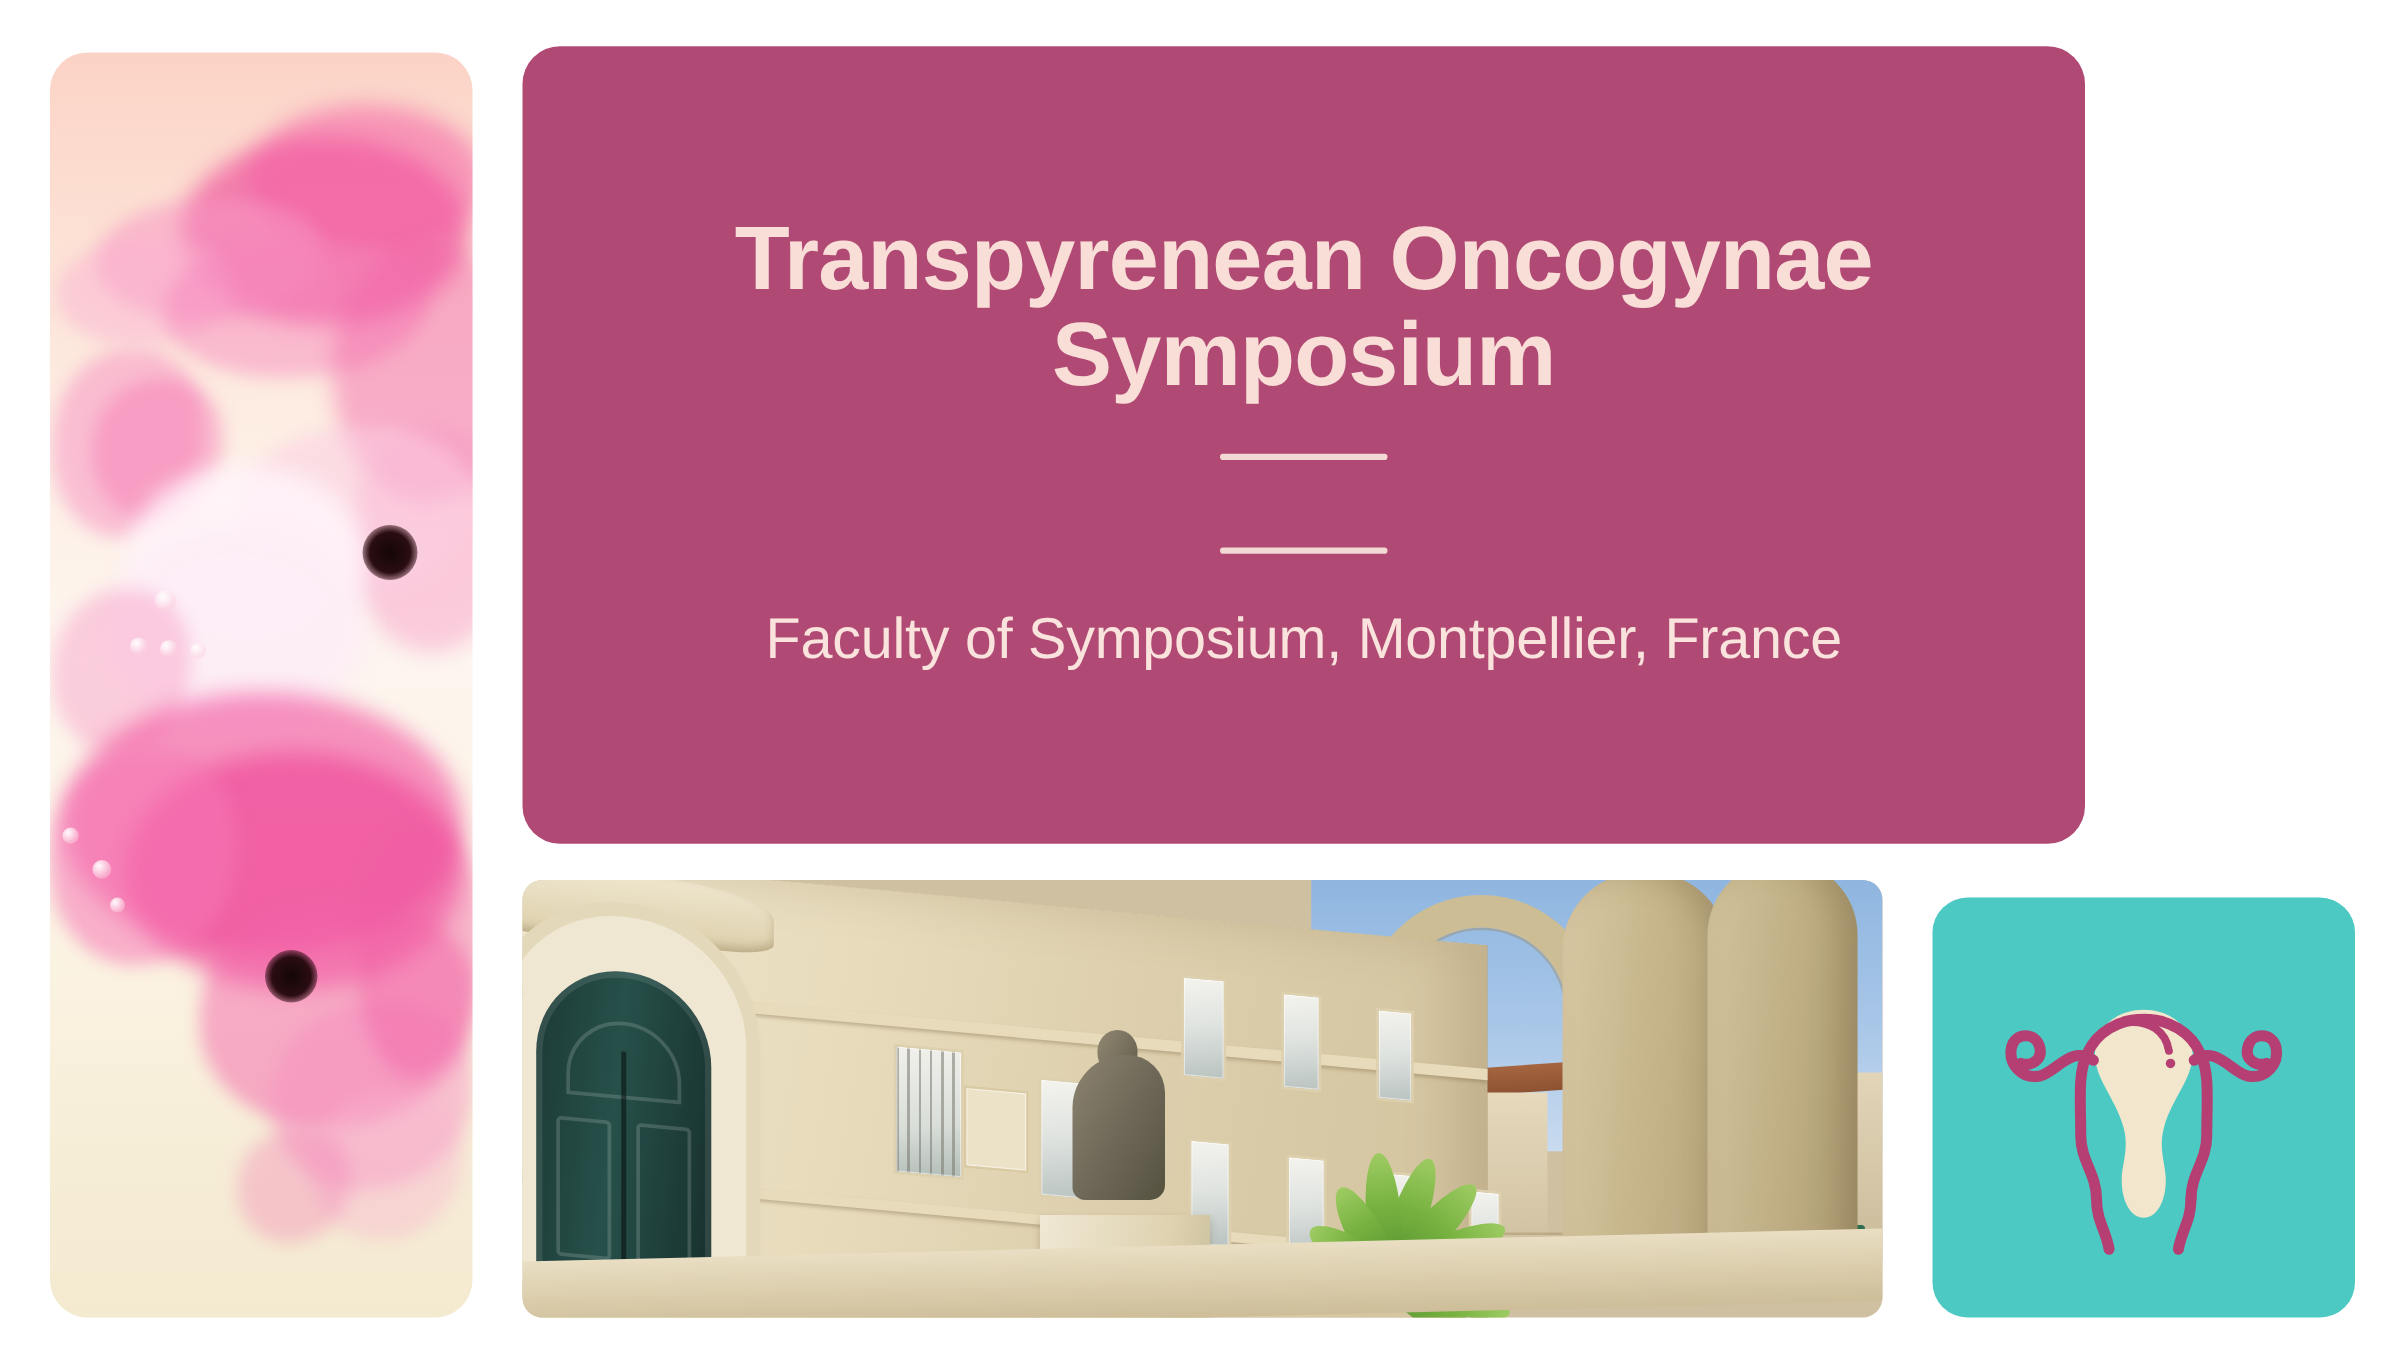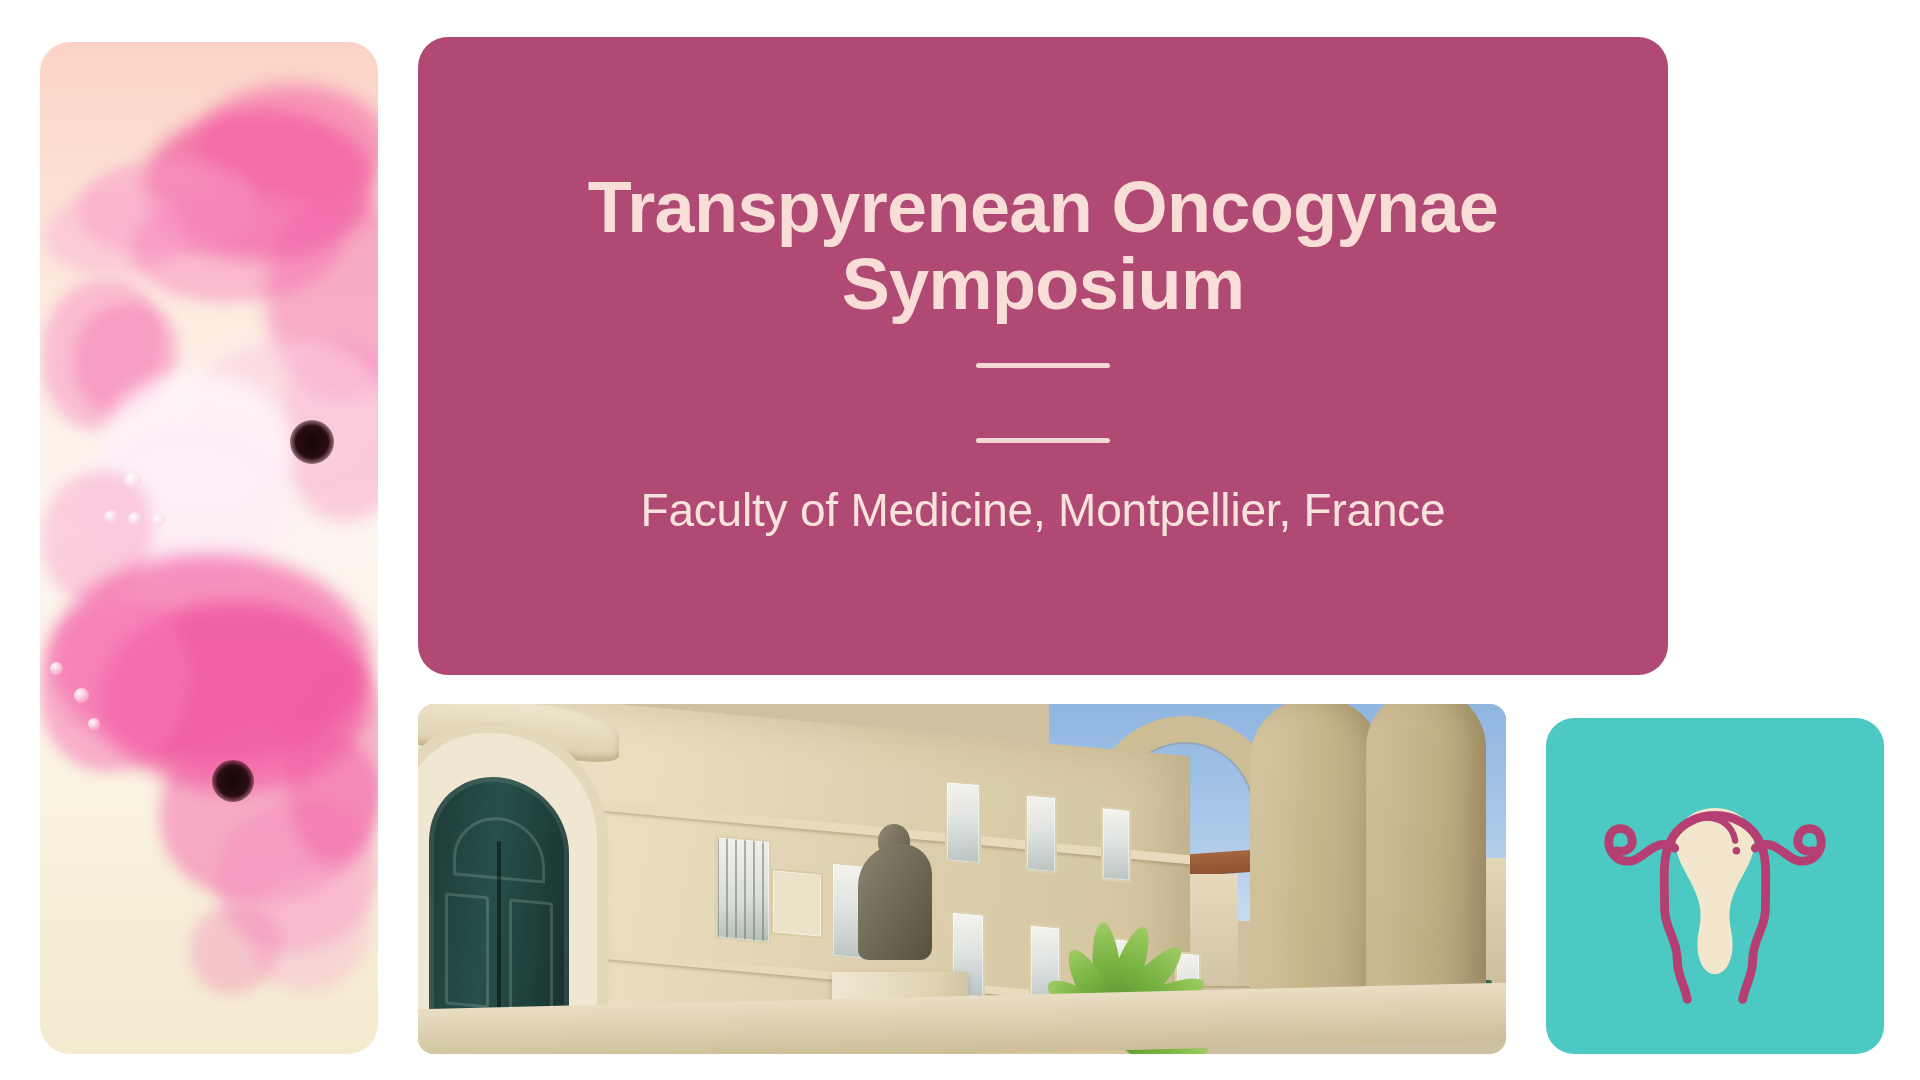--- a/index.html
+++ b/index.html
@@ -201,21 +201,21 @@
 
   <div class="header-card">
 
     <div class="title">Transpyrenean Oncogynae Symposium</div>
 
     <div class="rule"></div>
 
 
     <div class="rule second"></div>
 
-    <div class="venue">Faculty of Medicine, Montpellier, France</div>
+    <div class="venue">Faculty of Symposium, Montpellier, France</div>
   </div>
 
   <div class="photo">
     <div class="sky"></div>
 
     <div class="far-right-bldg"></div>
     <div class="awning" style="right:14px;bottom:58px;width:58px;height:16px;"></div>
     <div class="awning" style="right:86px;bottom:64px;width:36px;height:13px;"></div>
     <div class="far-roof"></div>
     <div class="far-house">

